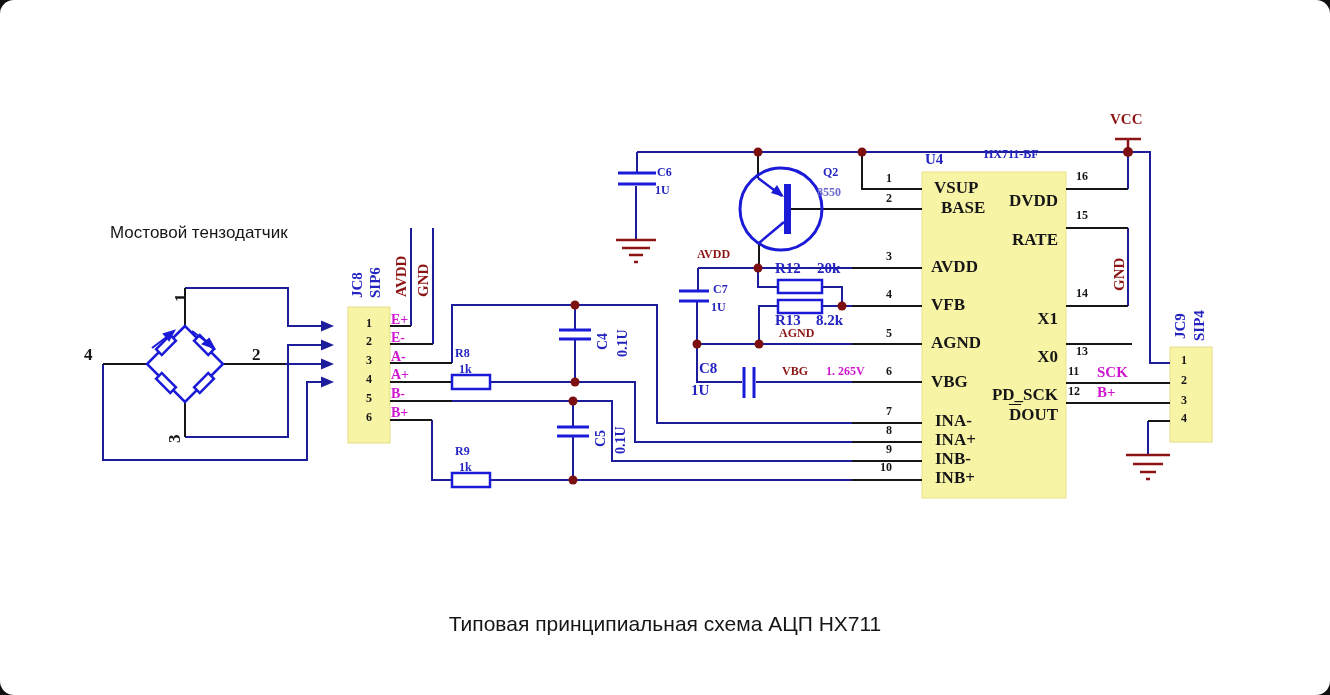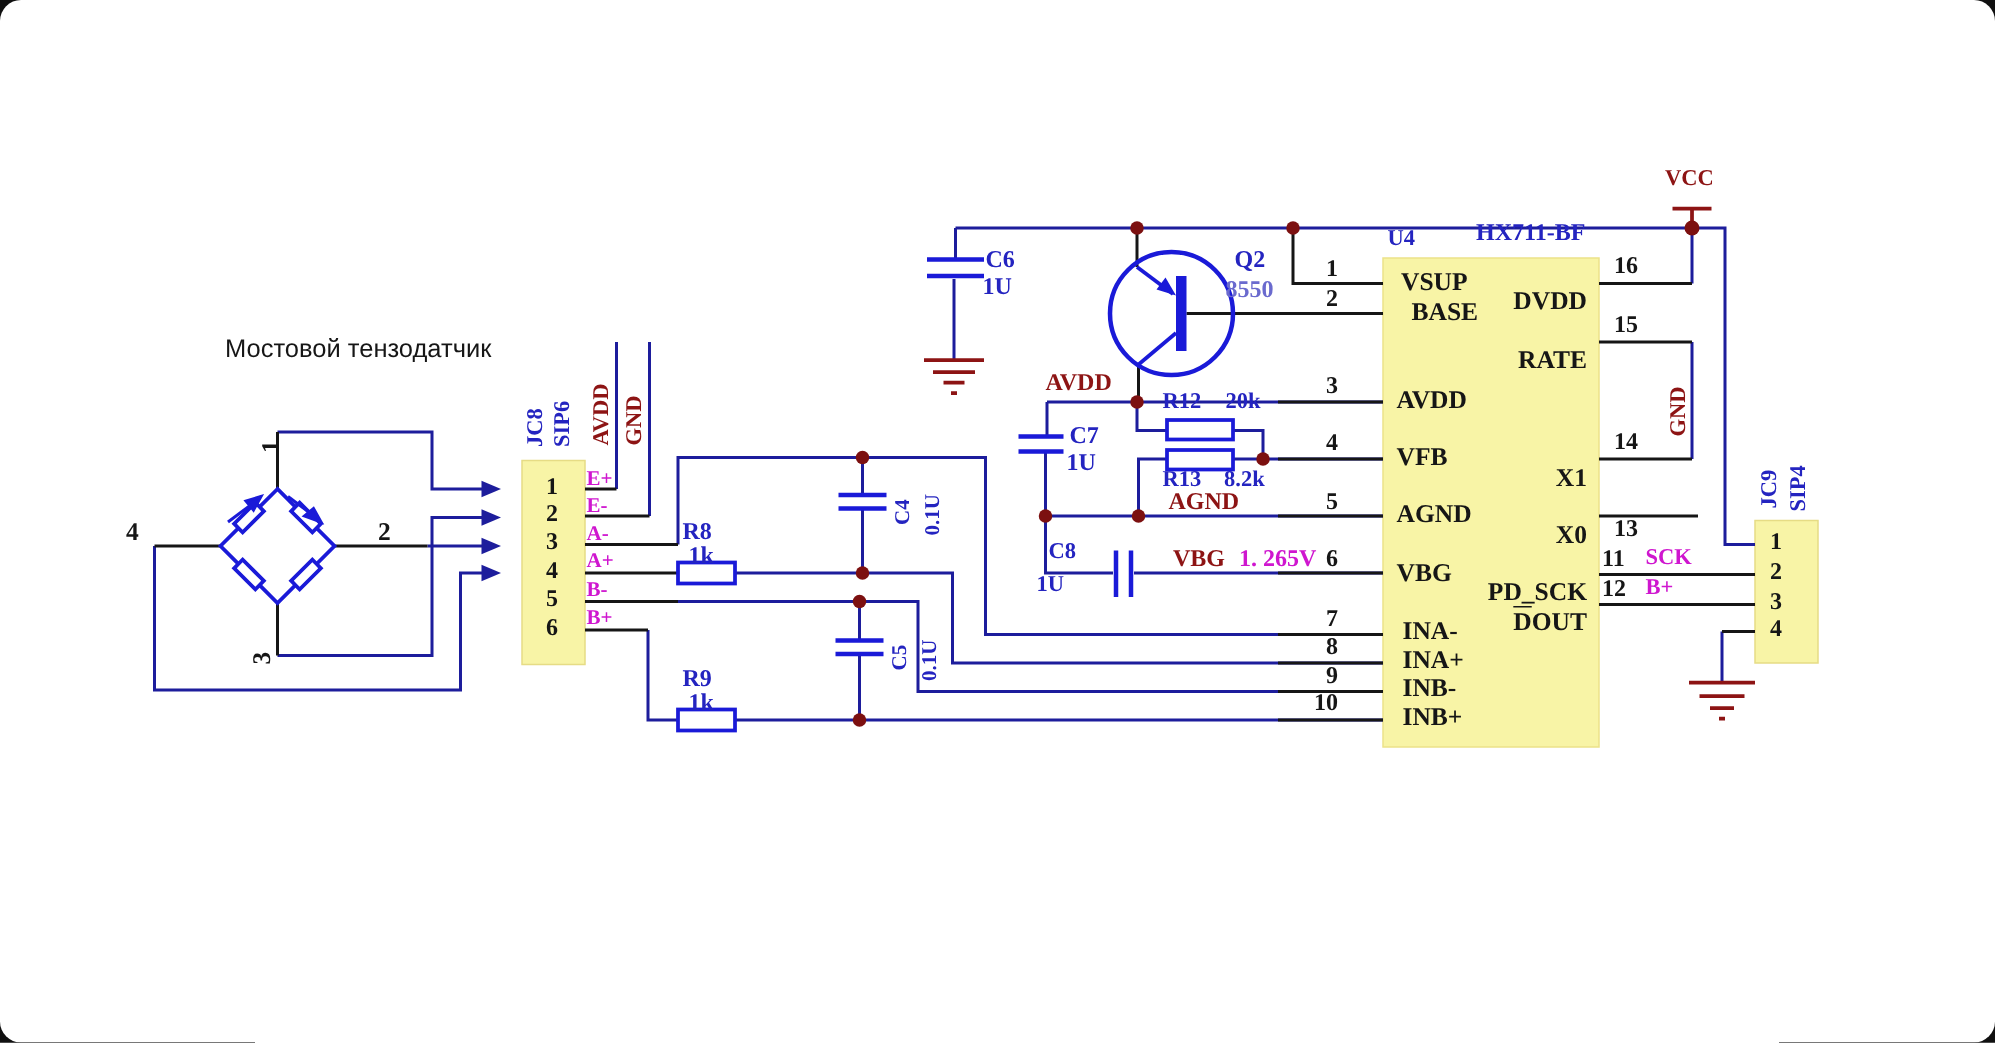--- a/index.html
+++ b/index.html
@@ -7,21 +7,21 @@
   svg.sch{position:absolute;left:0;top:0;}
   .t{position:absolute;white-space:nowrap;line-height:1.05;}
   .sans{font-family:"Liberation Sans","DejaVu Sans",sans-serif;}
   .serif{font-family:"Liberation Serif","DejaVu Serif",serif;font-weight:bold;}
   .blk{color:#161616;}
   .blue{color:#2424c0;}
   .lblue{color:#6a6ace;}
   .dred{color:#8d1414;}
   .mag{color:#cf16cf;}
   .rot{transform:rotate(-90deg);transform-origin:left top;}
-  .s14{font-size:14px;} .s15{font-size:15px;} .s16{font-size:16px;} .s17{font-size:17px;} .s21{font-size:21px;}
+  .s14{font-size:14px;} .s15{font-size:15px;} .s16{font-size:12px;} .s17{font-size:17px;} .s21{font-size:21px;}
   .num{width:36px;text-align:right;}
   .rnames{width:118px;text-align:right;margin-top:13px;}
   .cap{left:0;width:1330px;text-align:center;font-weight:normal;}
   .ctr{text-align:center;}
   .ovl{text-decoration:overline;}
 </style>
 </head>
 <body>
 
 <div class="page">
@@ -161,21 +161,22 @@
     <circle cx="758" cy="152" r="4.5"></circle>
         <circle cx="862" cy="152" r="4.5"></circle>
         <circle cx="1128" cy="152" r="5"></circle>
     <circle cx="758" cy="268" r="4.5"></circle>
         <circle cx="842" cy="306" r="4.5"></circle>
     <circle cx="697" cy="344" r="4.5"></circle>
         <circle cx="759" cy="344" r="4.5"></circle>
   </g>
 </svg>
 
-<span class="t sans s17 blk" style="left:110px;top:224px;margin-left:40px;">Мостовой тензодатчик</span>
+<span class="t sans s17 blk" style="left:110px;top:224px;">Мостовой тензодатчик</span>
+<span class="t sans s21 blk cap" style="top:613px;">Типовая принципиальная схема АЦП HX711</span>
 
 <span class="t serif s17 blk rot" style="left:172px;top:302px;">1</span>
 <span class="t serif s17 blk" style="left:252px;top:346px;">2</span>
 <span class="t serif s17 blk rot" style="left:166px;top:443px;">3</span>
 <span class="t serif s17 blk" style="left:84px;top:346px;">4</span>
 
 <span class="t serif s15 blue rot" style="left:350px;top:298px;">JC8</span>
 <span class="t serif s15 blue rot" style="left:368px;top:298px;">SIP6</span>
 <span class="t serif s15 dred rot" style="left:394px;top:297px;">AVDD</span>
 <span class="t serif s15 dred rot" style="left:416px;top:297px;">GND</span>

